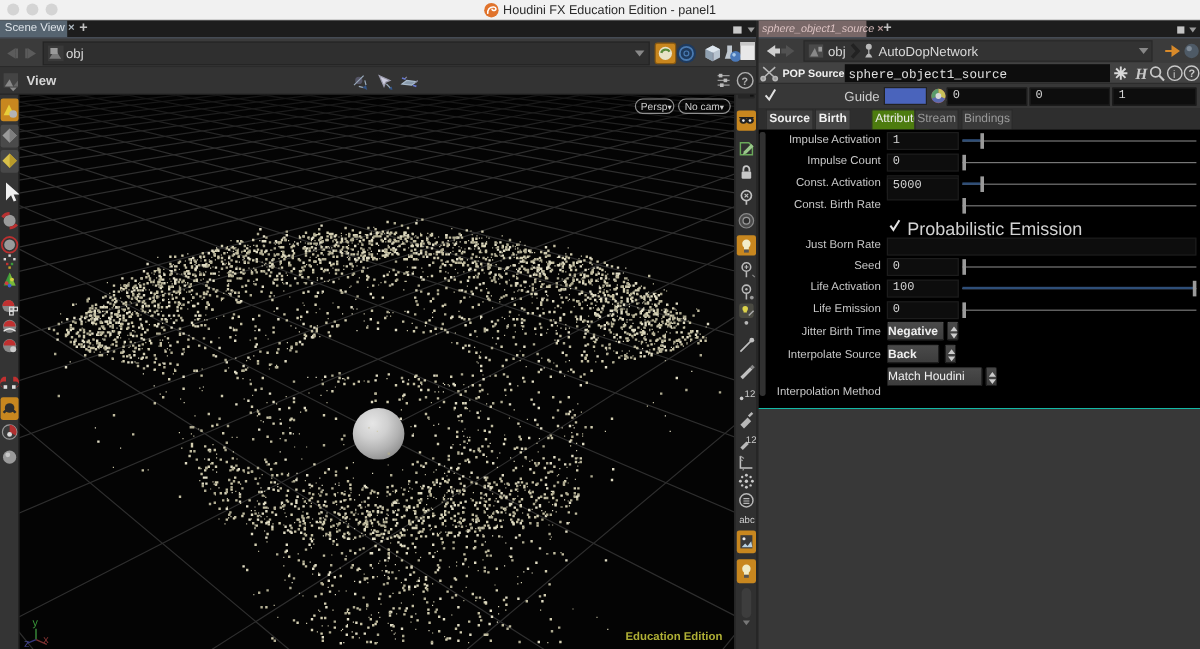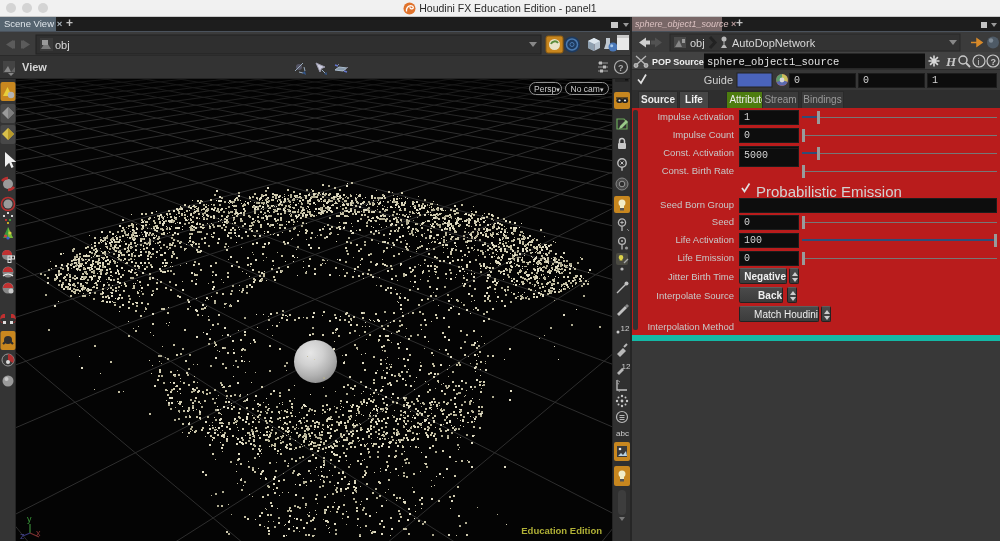--- a/index.html
+++ b/index.html
@@ -13,30 +13,30 @@
 #ltabs{left:0;top:17px;width:630px}
 #rtabs{left:632px;top:17px;width:368px}
 .tab{position:absolute;top:0;height:14px;font-size:9.5px;line-height:14px;padding:0 6px;color:#dfe5ea}
 .plus{position:absolute;top:0;color:#c0c0c0;font-size:12px;line-height:13px;font-weight:bold}
 
 #ltool{left:0;top:31px;width:630px;height:25px;background:#3b3b3b;border-bottom:1px solid #2a2a2a;border-top:1px solid #4a525c}
 #rnav{left:632px;top:31px;width:368px;height:21px;background:#3b3b3b;border-top:1px solid #4a525c}
 #rhead{left:632px;top:52px;width:368px;height:18px;background:#424242;border-bottom:1px solid #2c2c2c}
 #rguide{left:632px;top:70px;width:368px;height:20px;background:#373737}
 #ptabs{left:632px;top:90px;width:368px;height:18px;background:#2e2e2e}
-#params{left:632px;top:108px;width:368px;height:233px;background:#b91c1c;border-bottom:6px solid #14b8a6}
+#params{left:632px;top:108px;width:368px;height:233px;background:#000000;border-bottom:1px solid #14b8a6}
 #rrest{left:632px;top:341px;width:368px;height:200px;background:#383838}
 #lmenu{left:0;top:56px;width:630px;height:23px;background:#333333;border-bottom:1px solid #232323}
 #shelf{left:0;top:79px;width:16px;height:462px;background:#343434;border-right:1px solid #232323}
 #vp{left:16px;top:79px;width:596px;height:462px;background:#040404;overflow:hidden}
 #rstrip{left:612px;top:79px;width:18px;height:462px;background:#303030;border-left:1px solid #232323}
 #vdiv{left:630px;top:17px;width:2px;height:524px;background:#262626}
 .fld{position:absolute;background:#0d0d0d;color:#d4d4d4;font-family:"Liberation Mono",monospace;font-size:10px;line-height:13px;padding-left:4px;border:1px solid #1c1c1c}
 .lbl{position:absolute;color:#c8c8c8;font-size:9.5px;text-align:right}
-.ddb{position:absolute;background:linear-gradient(#4a4a4a,#3c3c3c);border:1px solid #222;border-top-color:#5e5e5e;color:#efefef;font-size:10px;font-weight:bold;text-align:right;border-radius:2px}
+.ddb{position:absolute;background:linear-gradient(#4a4a4a,#3c3c3c);border:1px solid #222;border-top-color:#5e5e5e;color:#efefef;font-size:10px;font-weight:bold;text-align:left;border-radius:2px}
 .spin{position:absolute;background:linear-gradient(#4a4a4a,#3c3c3c);border:1px solid #222;border-top-color:#5e5e5e;border-radius:2px;color:#ccc}
 .track{position:absolute;height:1px;background:#777}
 .handle{position:absolute;width:3px;height:13px;background:#9a9a9a}
 .bluefill{position:absolute;height:2px;background:#2e4e78}
 .pill{position:absolute;height:13px;border:1px solid #909090;border-radius:7px;background:rgba(8,8,8,.6);color:#cccccc;font-size:8.5px;line-height:12px;padding:0 4px;text-align:center;box-sizing:border-box}
 </style></head><body>
 <div id="root">
 
 <div id="title" class="abs">
  <span class="dot" style="left:6px"></span>
@@ -581,21 +581,21 @@
         <circle cx="150" cy="10" r="2.4" fill="#d8d8d8"></circle>
   <path d="M157 13 l3 3" stroke="#999"></path>
  </svg>
  <div class="fld" style="left:157px;top:2.5px;width:67px;height:15px">0</div>
  <div class="fld" style="left:226px;top:2.5px;width:67px;height:15px">0</div>
  <div class="fld" style="left:295px;top:2.5px;width:70px;height:15px">1</div>
 </div>
 
 <div id="ptabs" class="abs" style="font-size:10px;line-height:16px;text-align:center">
  <div class="abs" style="left:6px;top:1px;width:40px;height:17px;background:#3f3f3f;border:1px solid #2a2a2a;border-bottom:none;color:#ececec;font-weight:bold">Source</div>
- <div class="abs" style="left:47px;top:1px;width:30px;height:17px;background:#464646;border:1px solid #2a2a2a;border-bottom:none;color:#f2f2f2;font-weight:bold">Life</div>
+ <div class="abs" style="left:47px;top:1px;width:30px;height:17px;background:#464646;border:1px solid #2a2a2a;border-bottom:none;color:#f2f2f2;font-weight:bold">Birth</div>
  <div class="abs" style="left:94px;top:1px;width:49px;height:17px;background:#4d7c0f;border:1px solid #2a2a2a;border-bottom:none;color:#ececec;font-weight:normal">Attributes</div>
  <div class="abs" style="left:130px;top:1px;width:37px;height:17px;background:#3a3a3a;border:1px solid #2a2a2a;border-bottom:none;color:#9a9a9a">Stream</div>
  <div class="abs" style="left:169px;top:1px;width:43px;height:17px;background:#3a3a3a;border:1px solid #2a2a2a;border-bottom:none;color:#9a9a9a">Bindings</div>
 </div>
 </div>
 
 <div id="params" class="abs">
 
  <div class="lbl" style="left:0;top:3px;width:102px">Impulse Activation</div>
  <div class="fld" style="left:107px;top:2px;width:60px;height:15px">1</div>
@@ -617,21 +617,21 @@
  <div class="lbl" style="left:0;top:57px;width:102px">Const. Birth Rate</div>
  <div class="fld" style="left:107px;top:40px;width:60px;height:19px">5000</div>
  <div class="track" style="left:170px;top:63px;width:195px"></div>
  <div class="handle" style="left:170px;top:57px"></div>
 
  <svg class="abs" style="left:108px;top:74px" width="12" height="12" viewBox="0 0 12 12">
       <path d="M2 6 l2.5 3.5 5 -8" stroke="#e0e0e0" stroke-width="1.7" fill="none"></path>
     </svg>
  <div class="abs" style="left:124px;top:75px;font-size:15px;color:#d2d2d2">Probabilistic Emission</div>
 
- <div class="lbl" style="left:0;top:91px;width:102px">Seed Born Group</div>
+ <div class="lbl" style="left:0;top:91px;width:102px">Just Born Rate</div>
  <div class="fld" style="left:107px;top:90px;width:258px;height:15px"></div>
 
  <div class="lbl" style="left:0;top:108px;width:102px">Seed</div>
  <div class="fld" style="left:107px;top:107px;width:60px;height:15px">0</div>
  <div class="track" style="left:170px;top:114px;width:195px"></div>
  <div class="handle" style="left:170px;top:108px"></div>
 
  <div class="lbl" style="left:0;top:126px;width:102px">Life Activation</div>
  <div class="fld" style="left:107px;top:125px;width:60px;height:15px">100</div>
  <div class="track" style="left:170px;top:132px;width:195px"></div>

